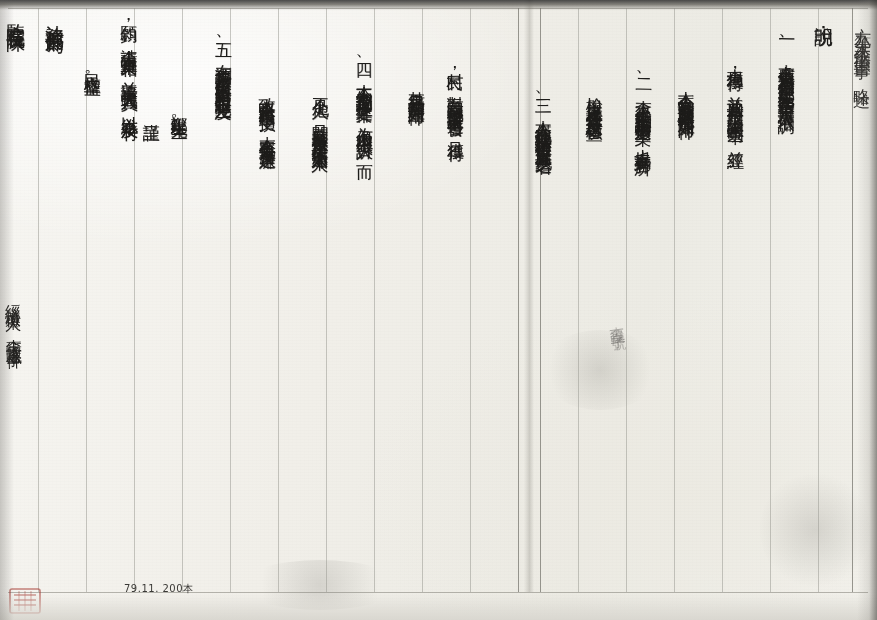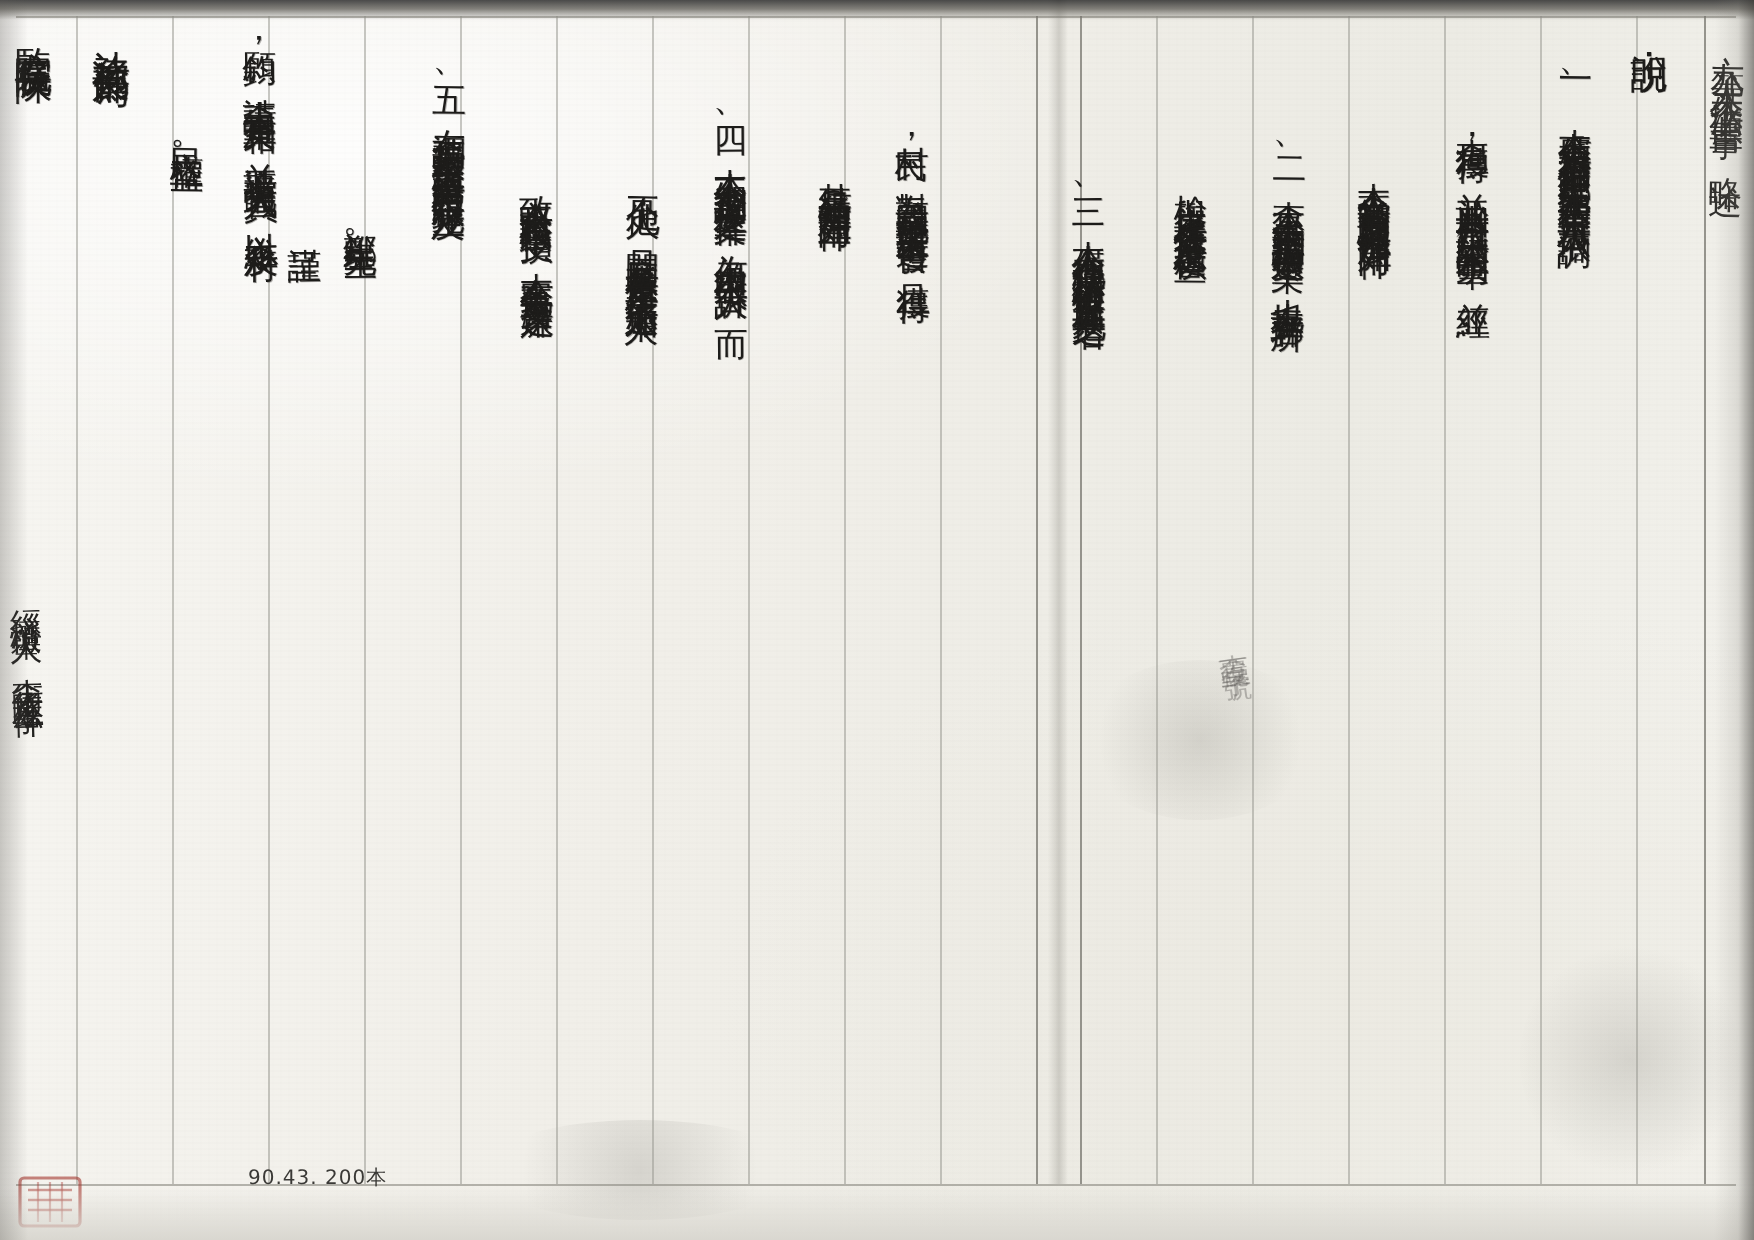--- a/index.html
+++ b/index.html
@@ -229,21 +229,21 @@
   <div class="col lg ink-3" style="left:6px; top:8px; height:210px;">監察院院長陳</div>
 
   <div class="col md ink-1" style="left:142px; top:110px; height:80px;">謹呈</div>
 
   <div class="stamp-faint">查覆字號</div>
 
   <div class="margin-note">六九等人未依法傾書事，略述</div>
 
   <div class="left-note">經濟檢舉人：李術隊茲事件</div>
 
-  <div class="footer-code">90.43. 200本</div>
+  <div class="footer-code">79.11. 200本</div>
 
   <svg class="seal" viewBox="0 0 34 30">
     <rect x="2" y="3" width="30" height="24" rx="2" fill="none" stroke="#a3342c" stroke-width="1.6" opacity="0.8"></rect>
     <path d="M6 9h22M6 14h22M6 19h22" stroke="#a3342c" stroke-width="1.3" opacity="0.65"></path>
     <path d="M11 5v20M17 5v20M23 5v20" stroke="#a3342c" stroke-width="1.1" opacity="0.5"></path>
   </svg>
 
   <div class="edge-top"></div>
   <div class="edge-bottom"></div>
   <div class="edge-left"></div>

